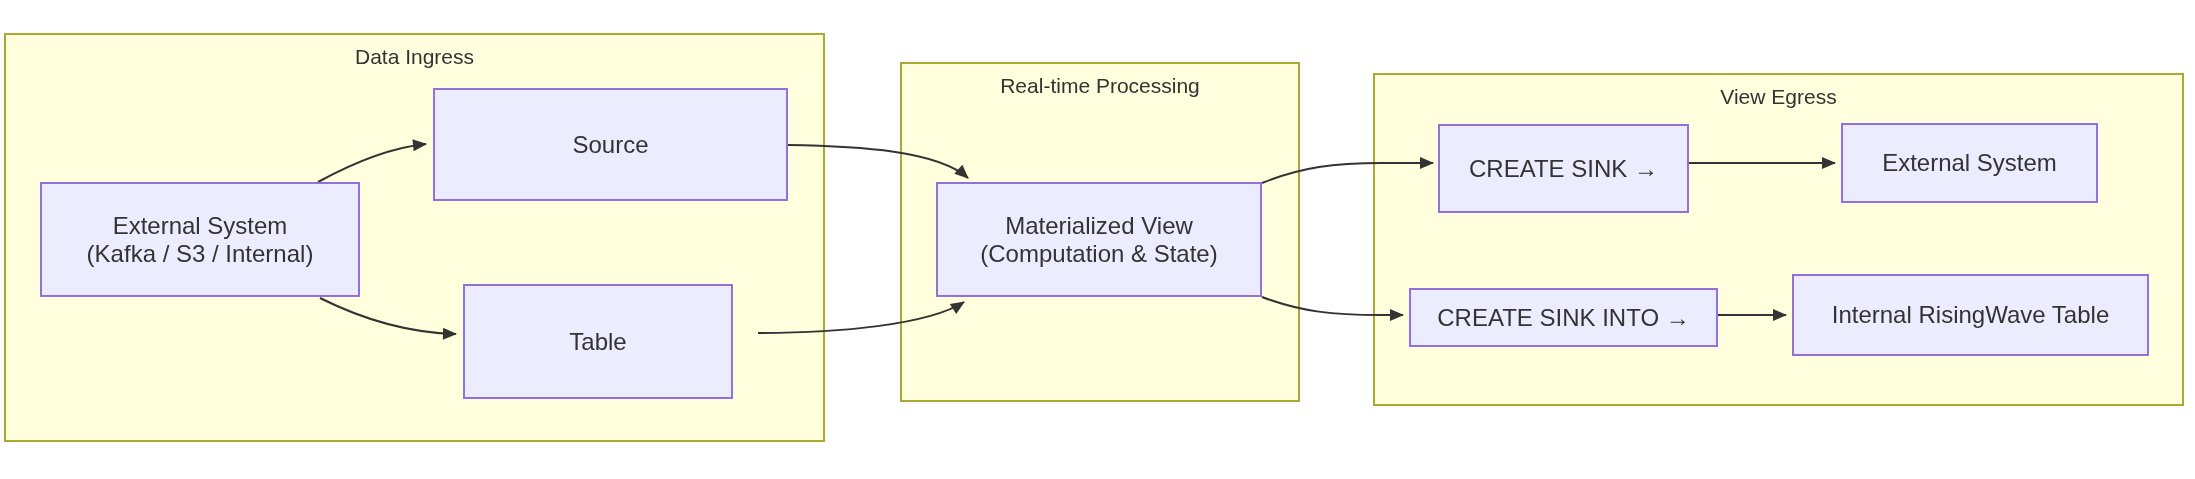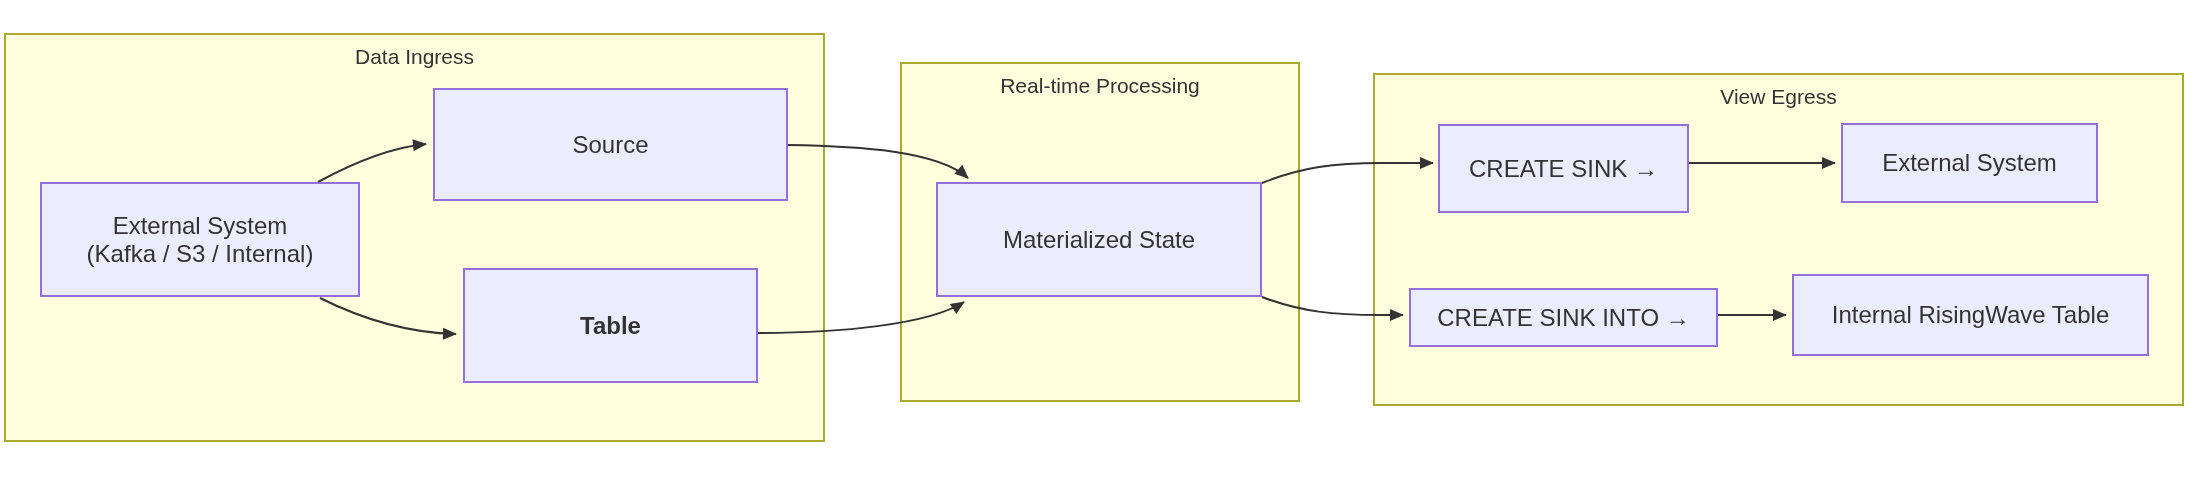--- a/index.html
+++ b/index.html
@@ -91,26 +91,27 @@
 
   <div class="node" style="left:40px; top:182px; width:320px; height:115px;">
     <span>External System</span>
     <span>(Kafka / S3 / Internal)</span>
   </div>
 
   <div class="node" style="left:433px; top:88px; width:355px; height:113px;">
     <span>Source</span>
   </div>
 
-  <div class="node" style="left:463px; top:268px; width:295px; height:115px;font-weight:bold;">
+  <div class="node" style="left:463px; top:284px; width:270px; height:115px;">
     <span>Table</span>
   </div>
 
   <div class="node" style="left:936px; top:182px; width:326px; height:115px;">
-    <span>Materialized State</span>
+    <span>Materialized View</span>
+    <span>(Computation &amp; State)</span>
   </div>
 
   <div class="node" style="left:1438px; top:124px; width:251px; height:89px;">
     <span>CREATE SINK →</span>
   </div>
 
   <div class="node" style="left:1841px; top:123px; width:257px; height:80px;">
     <span>External System</span>
   </div>
 

